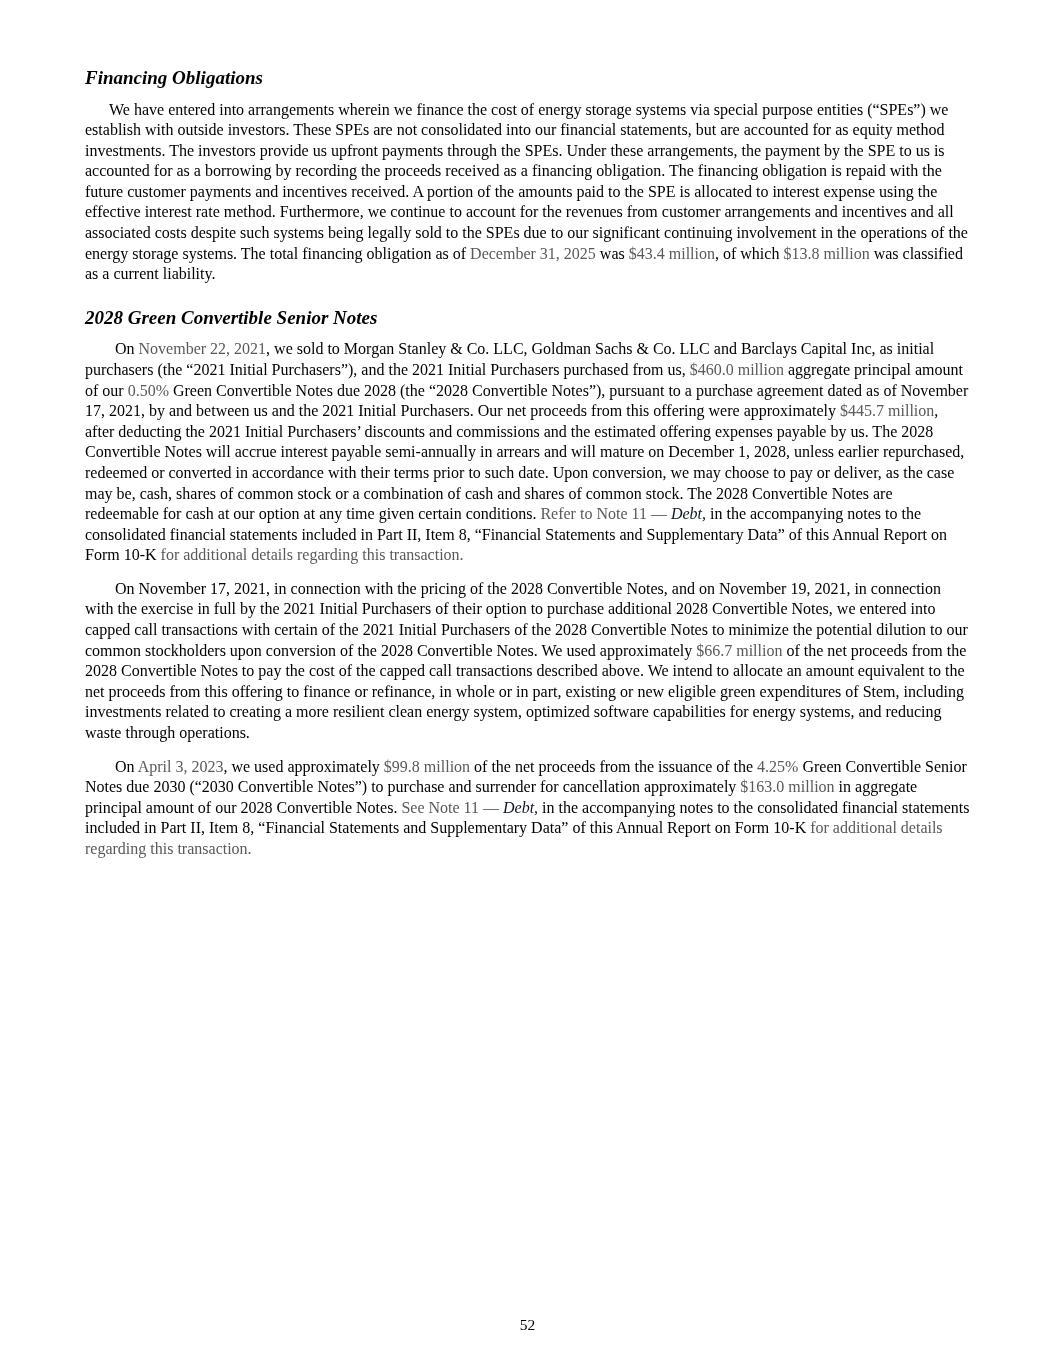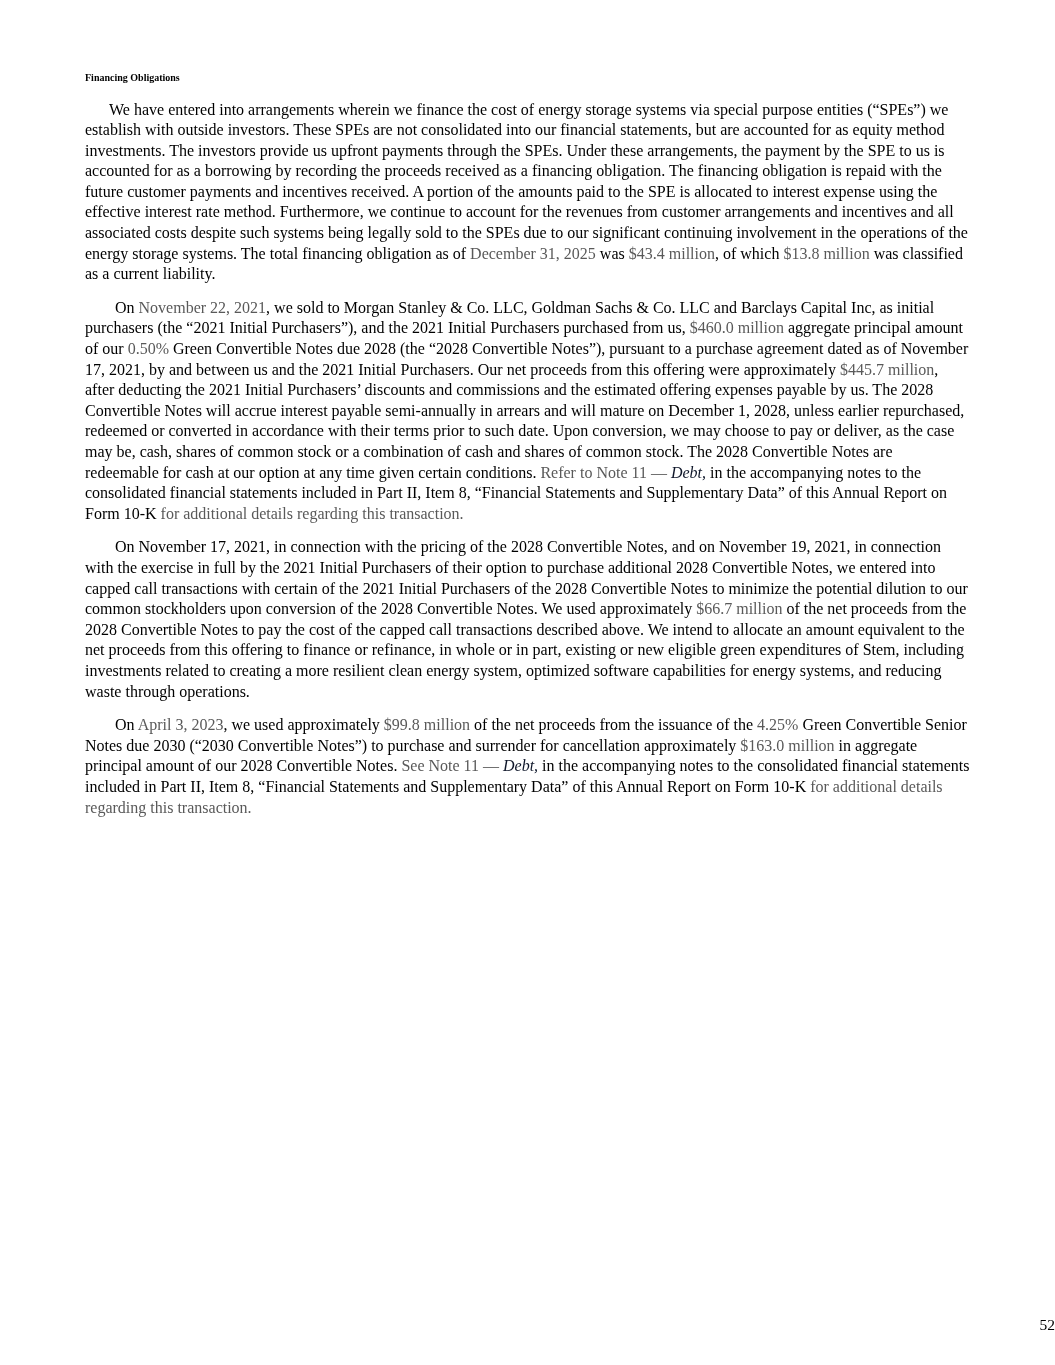--- a/index.html
+++ b/index.html
@@ -12,23 +12,24 @@
     height: 1365px;
     position: relative;
     font-family: "Liberation Serif", "DejaVu Serif", serif;
     color: #000000;
     overflow: hidden;
   }
   .page-content {
     padding: 58px 85px 0 85px;
   }
   .doc-heading {
-    font-size: 10px;
+    font-size: 19px;
     line-height: 20.5px;
     font-weight: bold;
+    font-style: italic;
     padding-top: 10px;
     margin: 0 0 11px 0;
   }
   .doc-paragraph {
     font-size: 16px;
     line-height: 20.6px;
     margin: 0 0 13px 0;
     text-indent: 30px;
     text-align: left;
     font-family: Liberation Serif, serif;
@@ -44,29 +45,30 @@
   }
   .seg-fact-italic {
     color: #0f172a;
     font-style: italic;
   }
   .page-footer {
     position: absolute;
     left: 0;
     top: 1316px;
     width: 100%;
-    text-align: right;
+    text-align: center;
     font-size: 15.5px;
     color: #000000;
   }
 </style>
 </head>
 <body>
 
 <div class="page-content">
     <h3 class="doc-heading">Financing Obligations</h3>
     <p class="doc-paragraph indent-small"><span class="seg-normal">We have entered into arrangements wherein we finance the cost of energy storage systems via special purpose entities (“SPEs”) we establish with outside investors. These SPEs are not consolidated into our financial statements, but are accounted for as equity method investments. The investors provide us upfront payments through the SPEs. Under these arrangements, the payment by the SPE to us is accounted for as a borrowing by recording the proceeds received as a financing obligation. The financing obligation is repaid with the future customer payments and incentives received. A portion of the amounts paid to the SPE is allocated to interest expense using the effective interest rate method. Furthermore, we continue to account for the revenues from customer arrangements and incentives and all associated costs despite such systems being legally sold to the SPEs due to our significant continuing involvement in the operations of the energy storage systems. The total financing obligation as of </span><span class="seg-fact">December 31, 2025</span><span class="seg-normal"> was </span><span class="seg-fact">$43.4 million</span><span class="seg-normal">, of which </span><span class="seg-fact">$13.8 million</span><span class="seg-normal"> was classified as a current liability.</span></p>
+    <h3 class="doc-heading">2028 Green Convertible Senior Notes</h3>
     <p class="doc-paragraph"><span class="seg-normal">On </span><span class="seg-fact">November 22, 2021</span><span class="seg-normal">, we sold to Morgan Stanley &amp; Co. LLC, Goldman Sachs &amp; Co. LLC and Barclays Capital Inc, as initial purchasers (the “2021 Initial Purchasers”), and the 2021 Initial Purchasers purchased from us, </span><span class="seg-fact">$460.0 million</span><span class="seg-normal"> aggregate principal amount of our </span><span class="seg-fact">0.50%</span><span class="seg-normal"> Green Convertible Notes due 2028 (the “2028 Convertible Notes”), pursuant to a purchase agreement dated as of November 17, 2021, by and between us and the 2021 Initial Purchasers. Our net proceeds from this offering were approximately </span><span class="seg-fact">$445.7 million</span><span class="seg-normal">, after deducting the 2021 Initial Purchasers’ discounts and commissions and the estimated offering expenses payable by us. The 2028 Convertible Notes will accrue interest payable semi-annually in arrears and will mature on December 1, 2028, unless earlier repurchased, redeemed or converted in accordance with their terms prior to such date. Upon conversion, we may choose to pay or deliver, as the case may be, cash, shares of common stock or a combination of cash and shares of common stock. The 2028 Convertible Notes are redeemable for cash at our option at any time given certain conditions. </span><span class="seg-fact">Refer to Note 11 — </span><span class="seg-fact-italic">Debt,</span><span class="seg-normal"> in the accompanying notes to the consolidated financial statements included in Part II, Item 8, “Financial Statements and Supplementary Data” of this Annual Report on Form 10-K </span><span class="seg-fact">for additional details regarding this transaction.</span></p>
     <p class="doc-paragraph"><span class="seg-normal">On November 17, 2021, in connection with the pricing of the 2028 Convertible Notes, and on November 19, 2021, in connection with the exercise in full by the 2021 Initial Purchasers of their option to purchase additional 2028 Convertible Notes, we entered into capped call transactions with certain of the 2021 Initial Purchasers of the 2028 Convertible Notes to minimize the potential dilution to our common stockholders upon conversion of the 2028 Convertible Notes. We used approximately </span><span class="seg-fact">$66.7 million</span><span class="seg-normal"> of the net proceeds from the 2028 Convertible Notes to pay the cost of the capped call transactions described above. We intend to allocate an amount equivalent to the net proceeds from this offering to finance or refinance, in whole or in part, existing or new eligible green expenditures of Stem, including investments related to creating a more resilient clean energy system, optimized software capabilities for energy systems, and reducing waste through operations.</span></p>
     <p class="doc-paragraph"><span class="seg-normal">On </span><span class="seg-fact">April 3, 2023</span><span class="seg-normal">, we used approximately </span><span class="seg-fact">$99.8 million</span><span class="seg-normal"> of the net proceeds from the issuance of the </span><span class="seg-fact">4.25%</span><span class="seg-normal"> Green Convertible Senior Notes due 2030 (“2030 Convertible Notes”) to purchase and surrender for cancellation approximately </span><span class="seg-fact">$163.0 million</span><span class="seg-normal"> in aggregate principal amount of our 2028 Convertible Notes. </span><span class="seg-fact">See Note 11 — </span><span class="seg-fact-italic">Debt,</span><span class="seg-normal"> in the accompanying notes to the consolidated financial statements included in Part II, Item 8, “Financial Statements and Supplementary Data” of this Annual Report on Form 10-K </span><span class="seg-fact">for additional details regarding this transaction.</span></p>
   </div>
 
 <div class="page-footer">52</div>
 
 </body></html>

